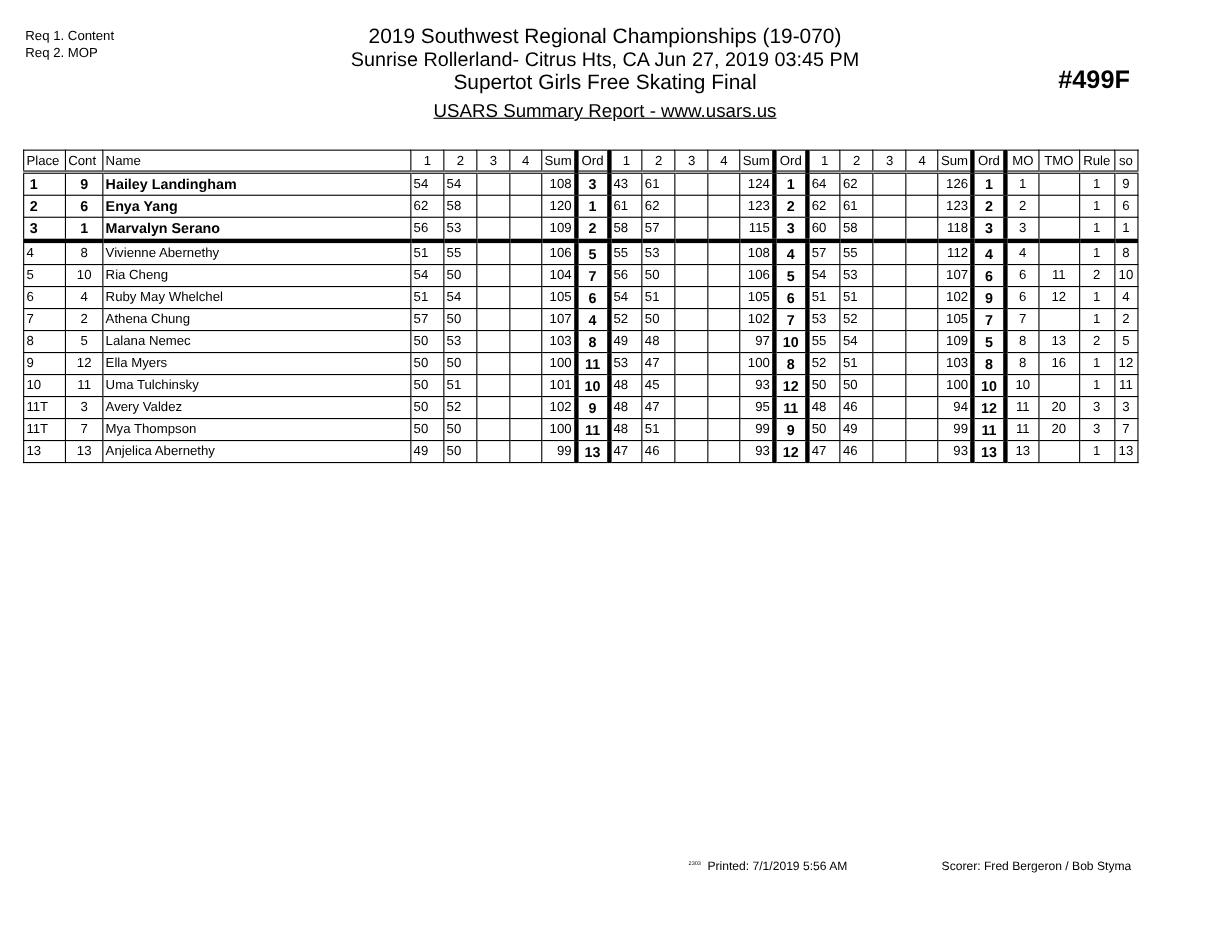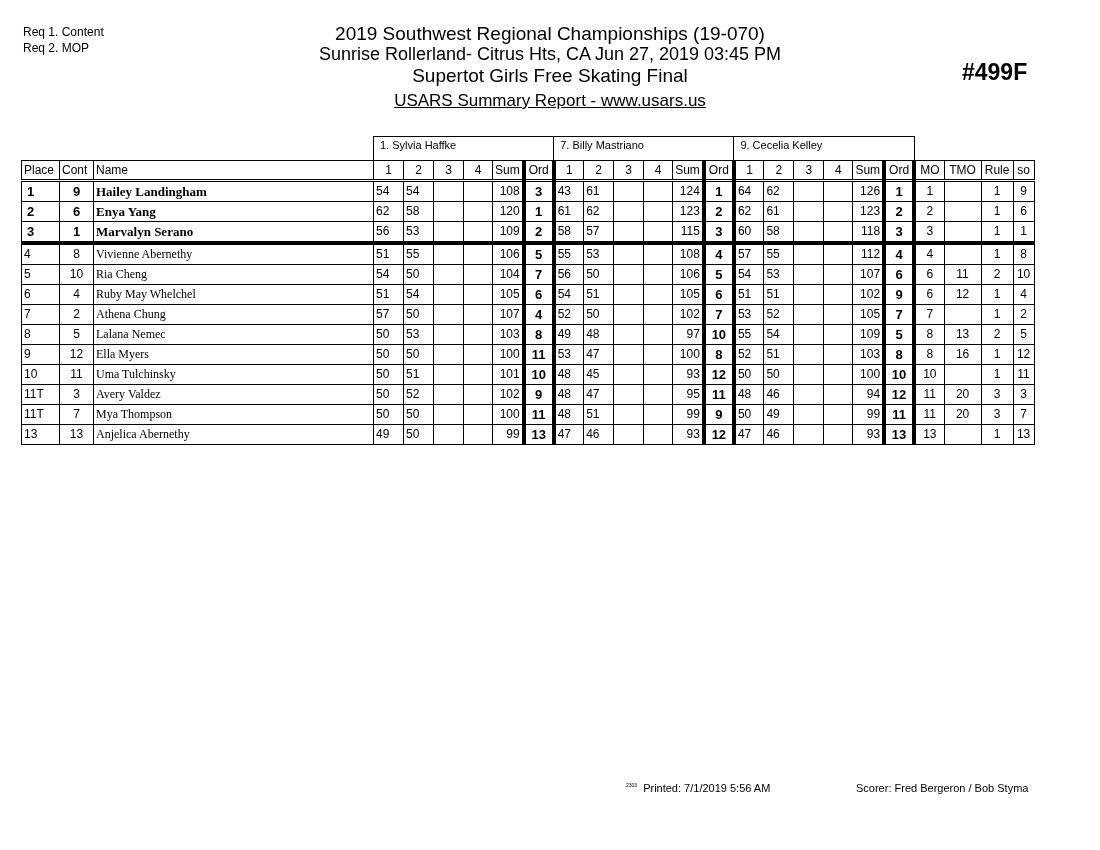--- a/index.html
+++ b/index.html
@@ -21,21 +21,21 @@
   table.grid tr.hdr td.c { text-align:center; }
   td.num { text-align:left; }
   td.sum { text-align:right; }
   td.ord { font-weight:bold; text-align:center; font-size:13px; }
   td.thick-l { border-left:4px solid #000 !important; }
   td.center { text-align:center; }
   tr.top td { font-weight:bold; font-size:13px; }
   tr.top td.num, tr.top td.sum { font-weight:normal; font-size:12px; }
   tr.top td.mo, tr.top td.tmo, tr.top td.rule, tr.top td.so { font-weight:normal; font-size:12px; }
   tr.sep td { border-bottom:4px solid #000; }
-  td.name-cell { padding-left:7px;font-family:Liberation Serif, serif; }
+  td.name-cell { padding-left:7px; }
   tr.top td.place { padding-left:5px; }
   td.cont { text-align:center; }
 
   .footer-printed { left:626px; top:782px; font-size:11px; }
   .footer-printed .tiny { font-size:5px; vertical-align:super; margin-right:6px; }
   .footer-scorer { left:856px; top:782px; font-size:11px; }
 </style>
 </head>
 <body>
 
@@ -70,27 +70,20 @@
       <col style="width:30px">
       <col style="width:29px">
       <col style="width:31px">
       <col style="width:30px">
     <col style="width:30px">
       <col style="width:37px">
       <col style="width:32px">
       <col style="width:21px">
   </colgroup>
   <tbody id="tbody">
-    <tr class="judges">
-      <td class="blank" colspan="3"></td>
-      <td colspan="6" style="padding-left:6px;">1.  Sylvia Haffke</td>
-      <td colspan="6" style="padding-left:6px;">7.  Billy Mastriano</td>
-      <td colspan="6" style="padding-left:6px;">9.  Cecelia Kelley</td>
-      <td class="blank" colspan="4"></td>
-    </tr>
     <tr class="hdr">
       <td>Place</td>
       <td>Cont</td>
       <td>Name</td>
       <td class="c">1</td>
       <td class="c">2</td>
       <td class="c">3</td>
       <td class="c">4</td>
       <td class="c">Sum</td>
       <td class="c thick-l">Ord</td>

